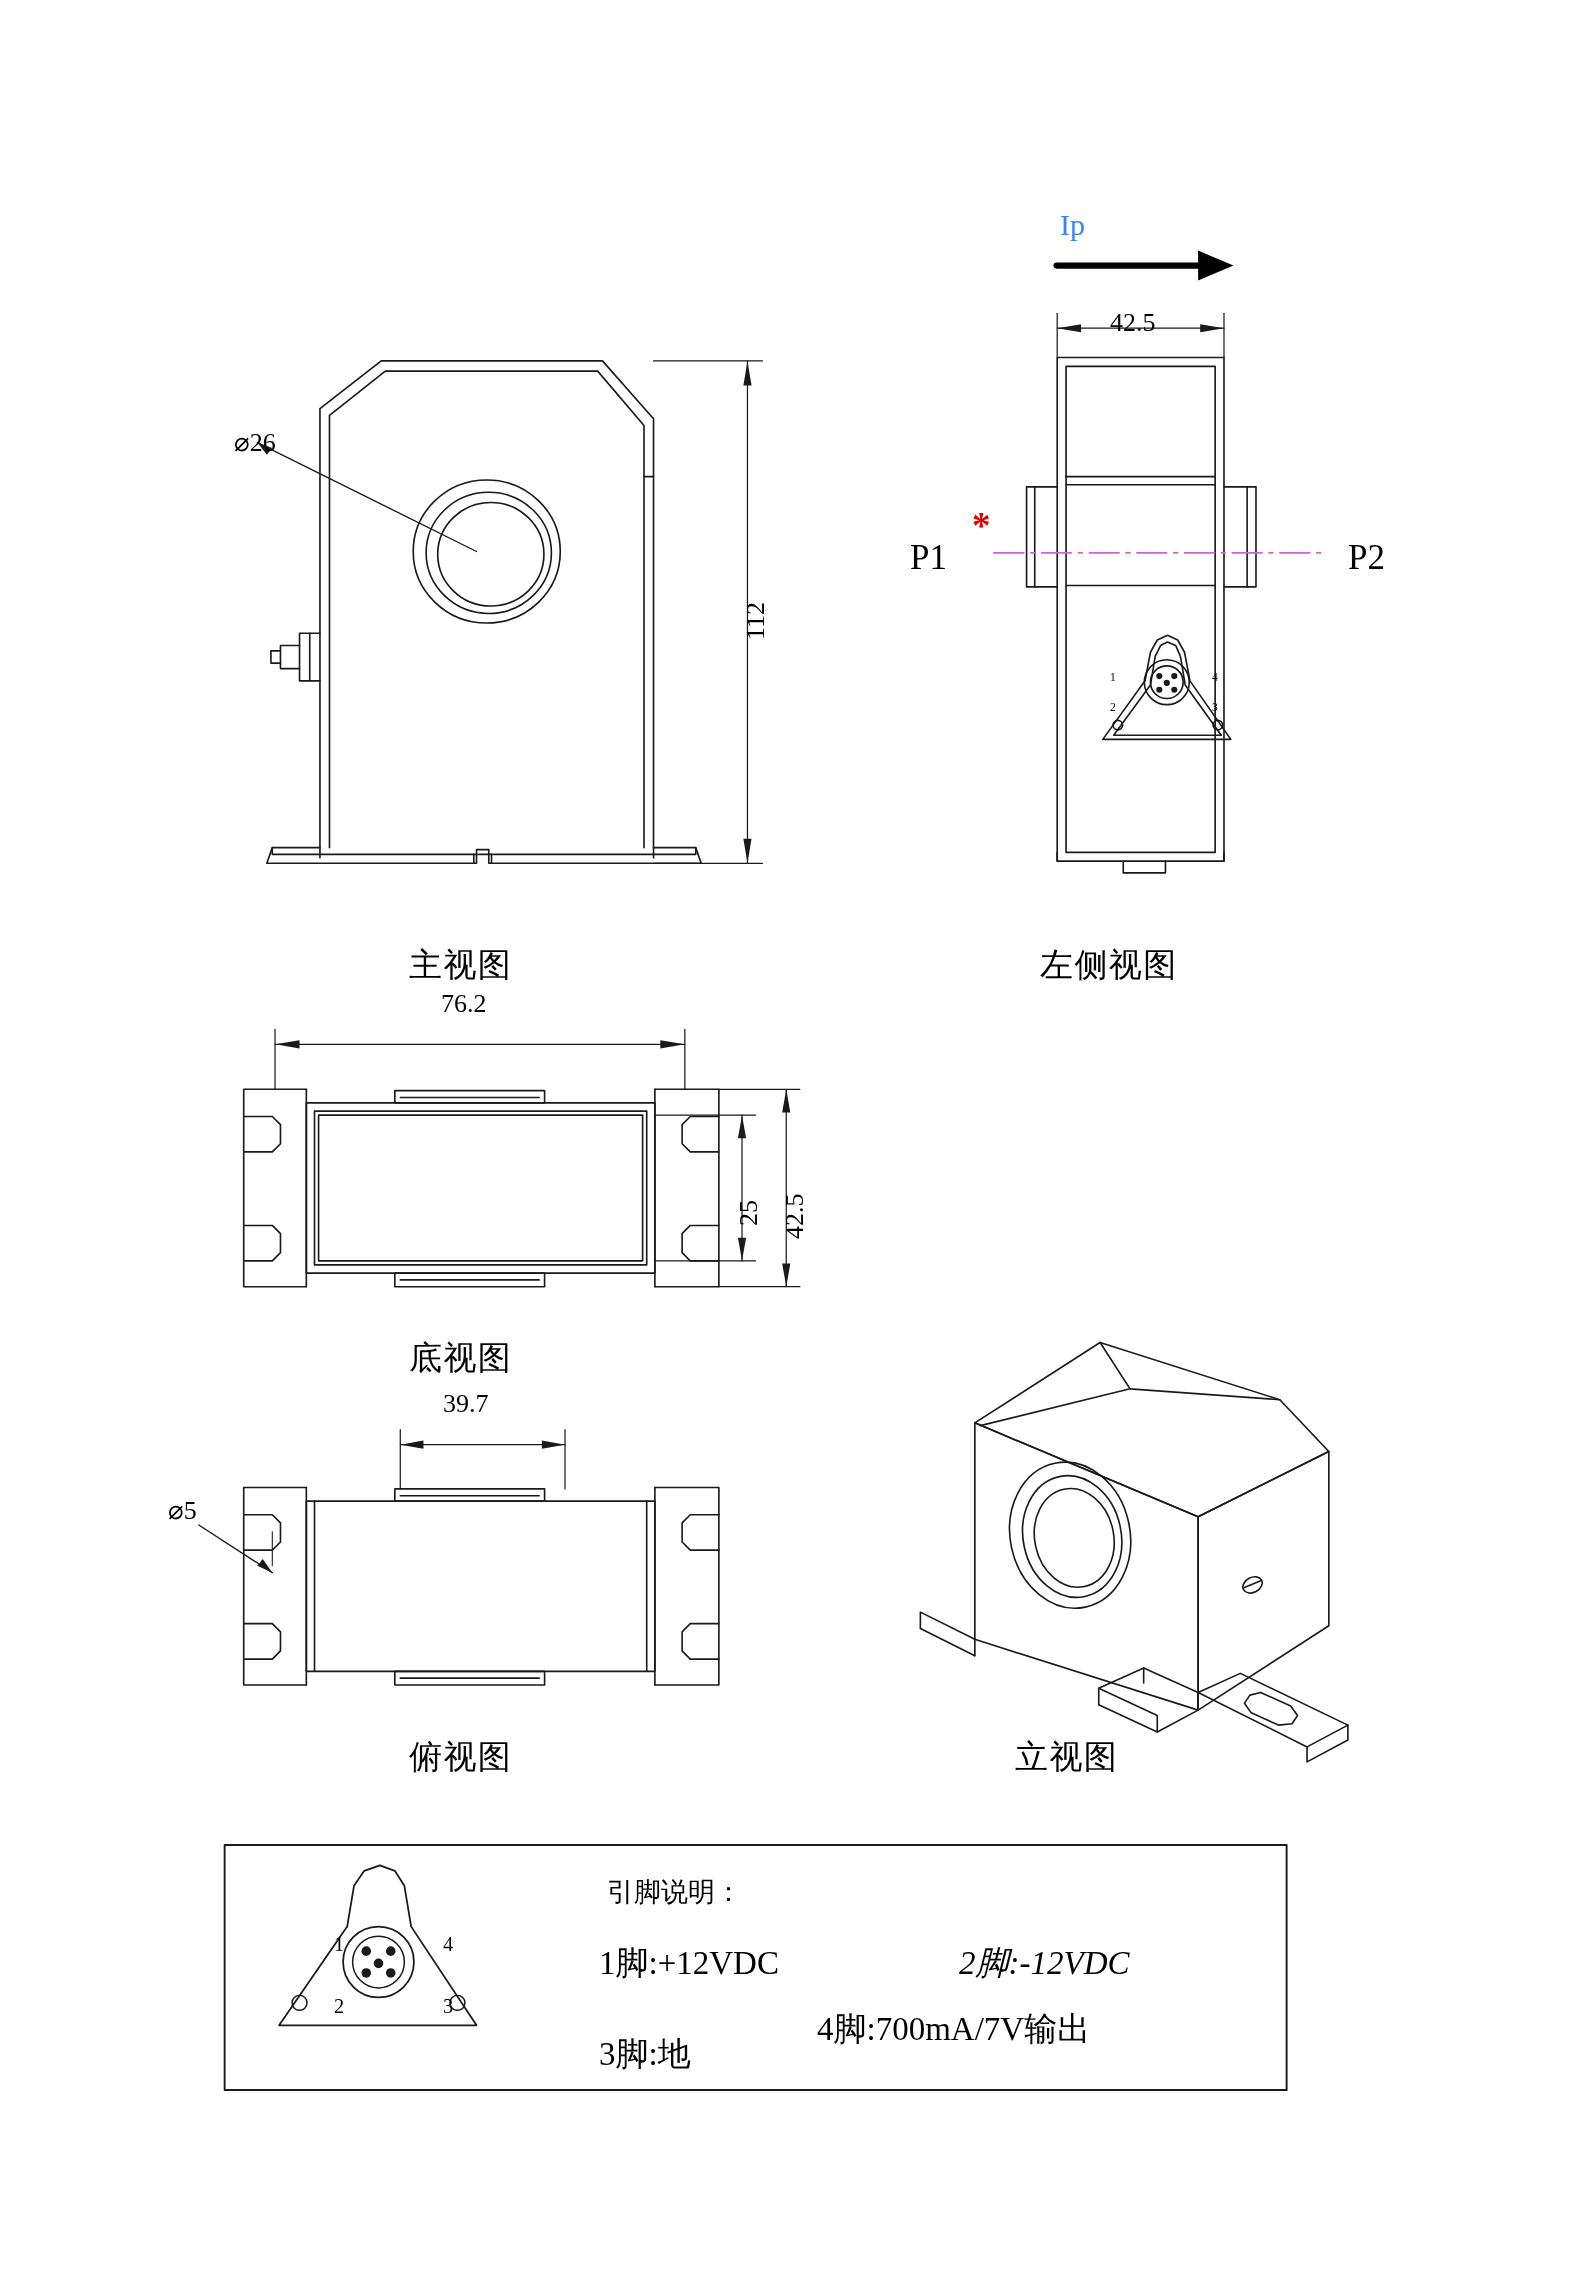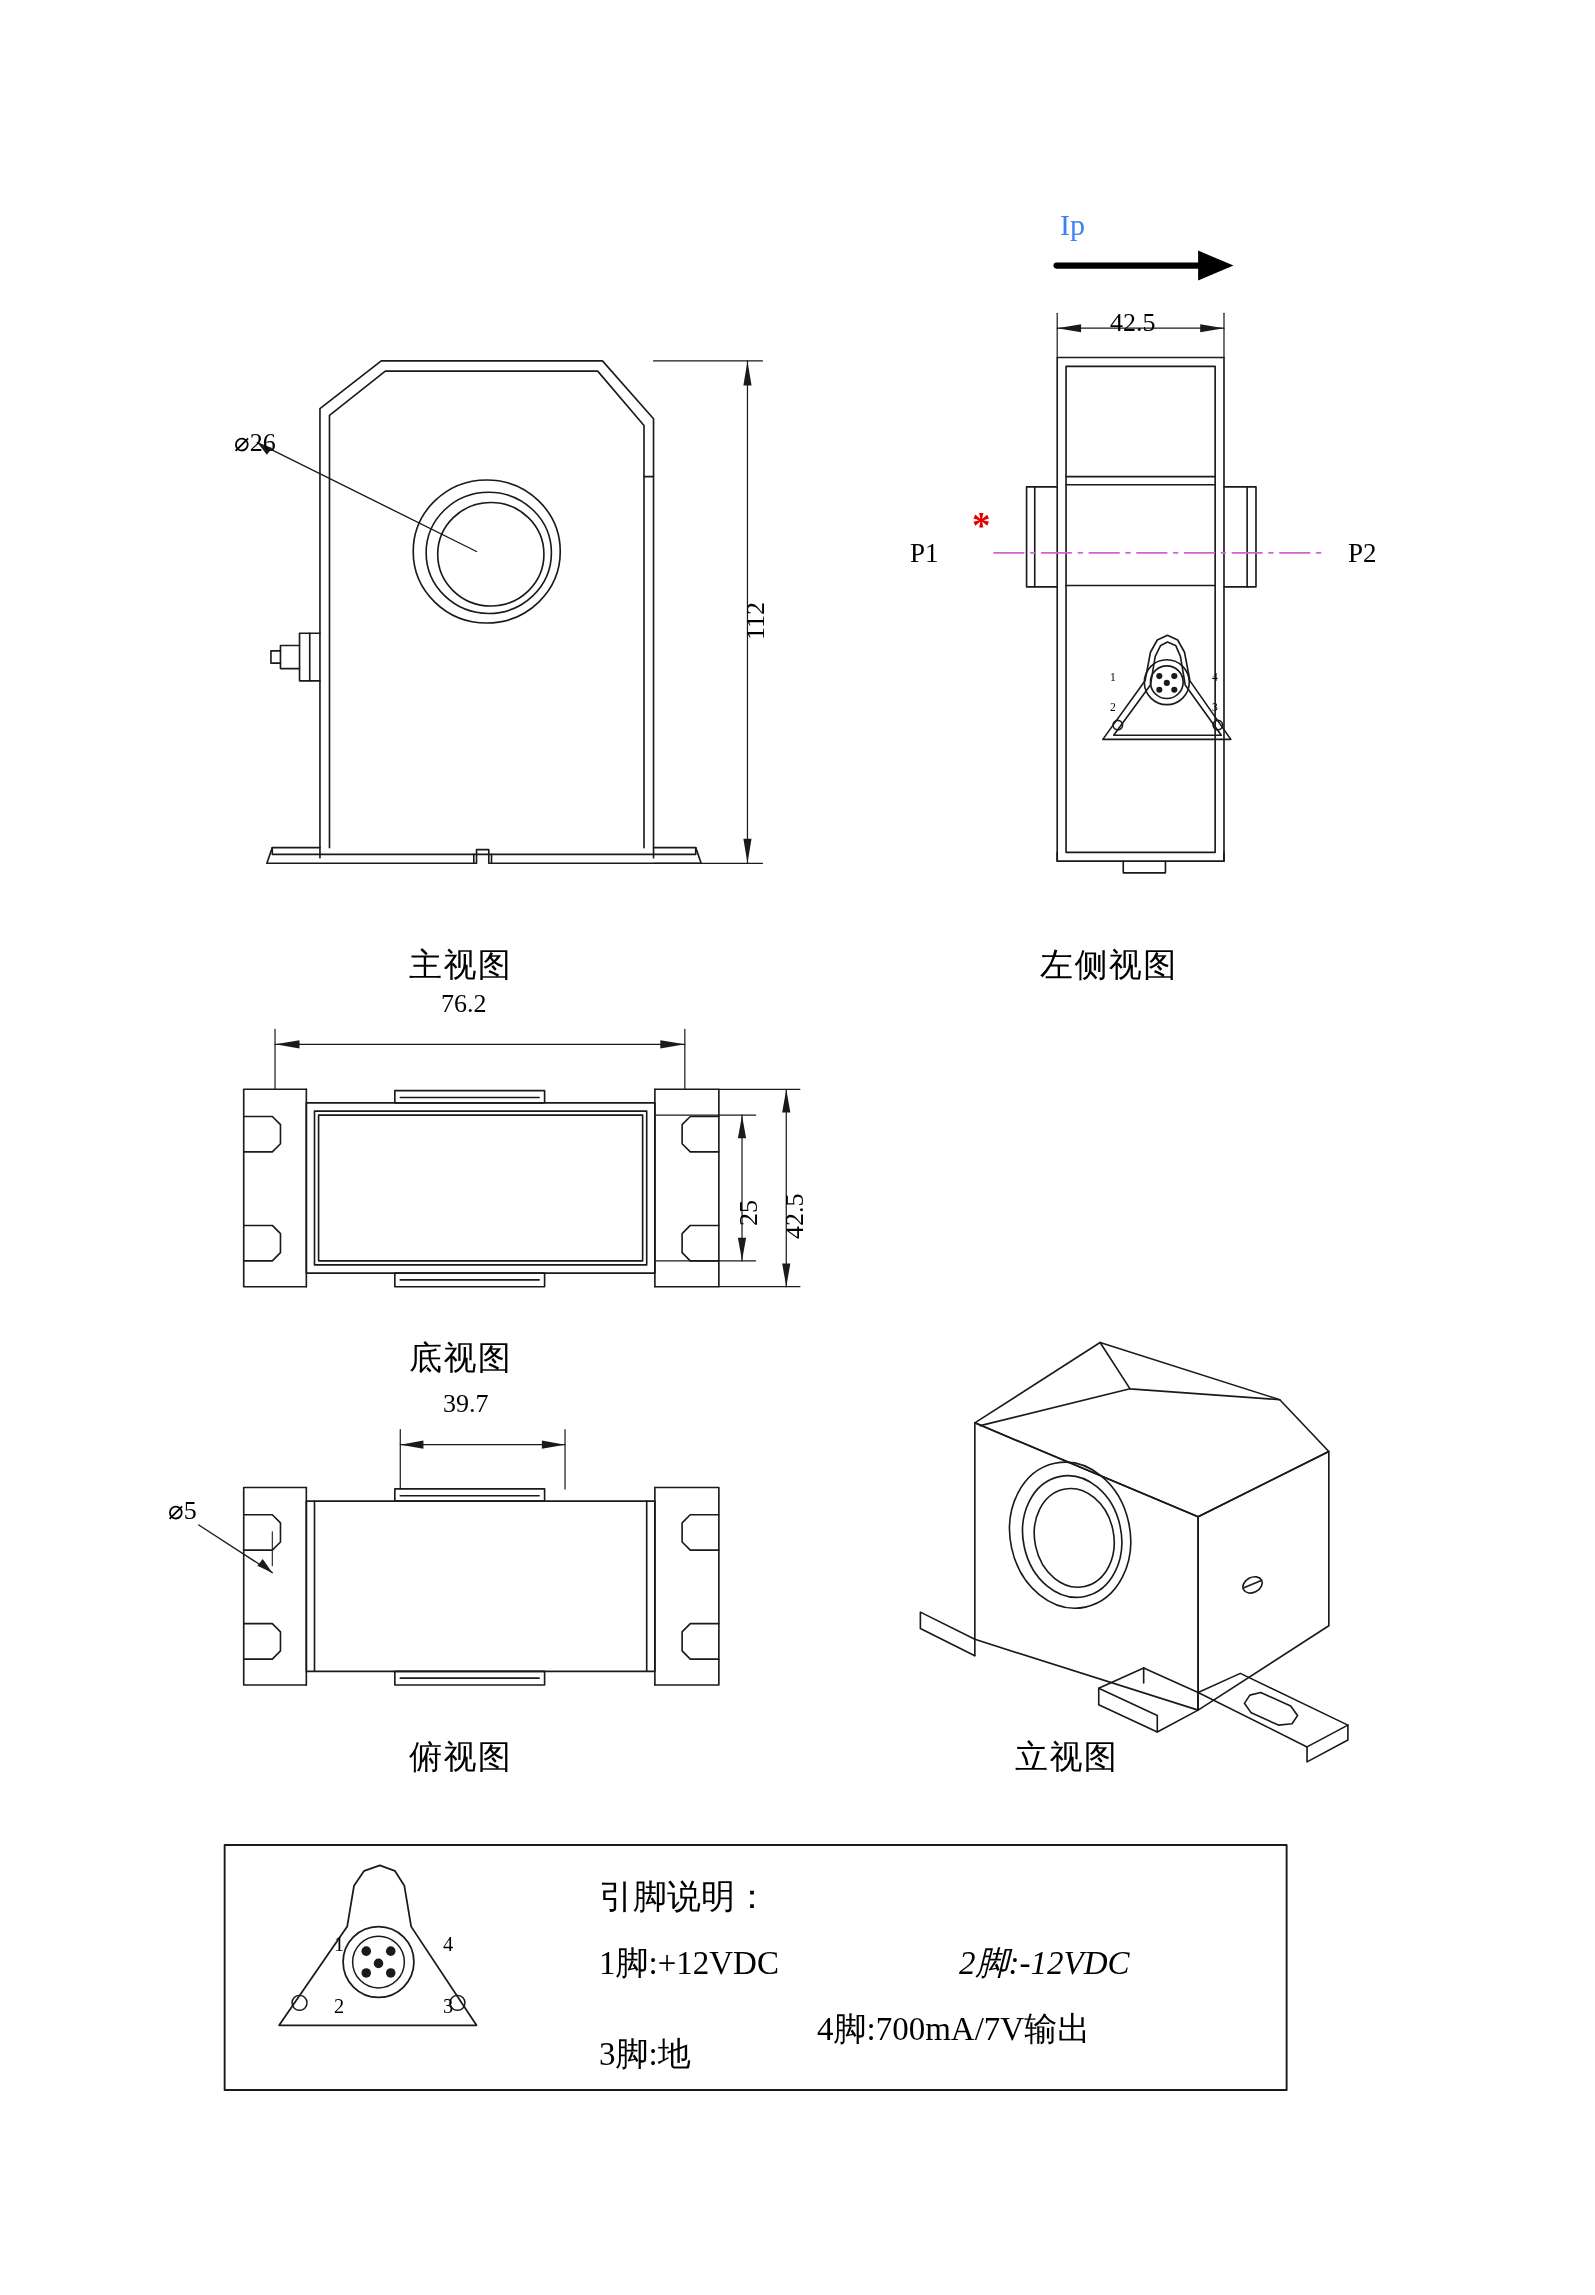--- a/index.html
+++ b/index.html
@@ -39,39 +39,40 @@
   }
   .dim {
     font-size: 26px;
   }
   .dim-v {
     font-size: 26px;
     transform: rotate(-90deg);
     transform-origin: left top;
   }
   .term {
-    font-size: 27px;
+    font-size: 35px;
   }
   .ip {
     font-size: 30px;
     color: #3b82f6;
   }
   .star {
     font-size: 37px;
     color: #e00000;
     font-weight: bold;
   }
   .pinnum {
     font-size: 20.4px;
   }
   .pinnum-small {
     font-size: 11.6px;
   }
   .note-title {
-    font-size: 34px;
+    font-size: 27px;
+    margin-left: 8px;
   }
   .note-line {
     font-size: 33px;
   }
 </style>
 </head>
 <body>
 
 <div class="sheet">
 

